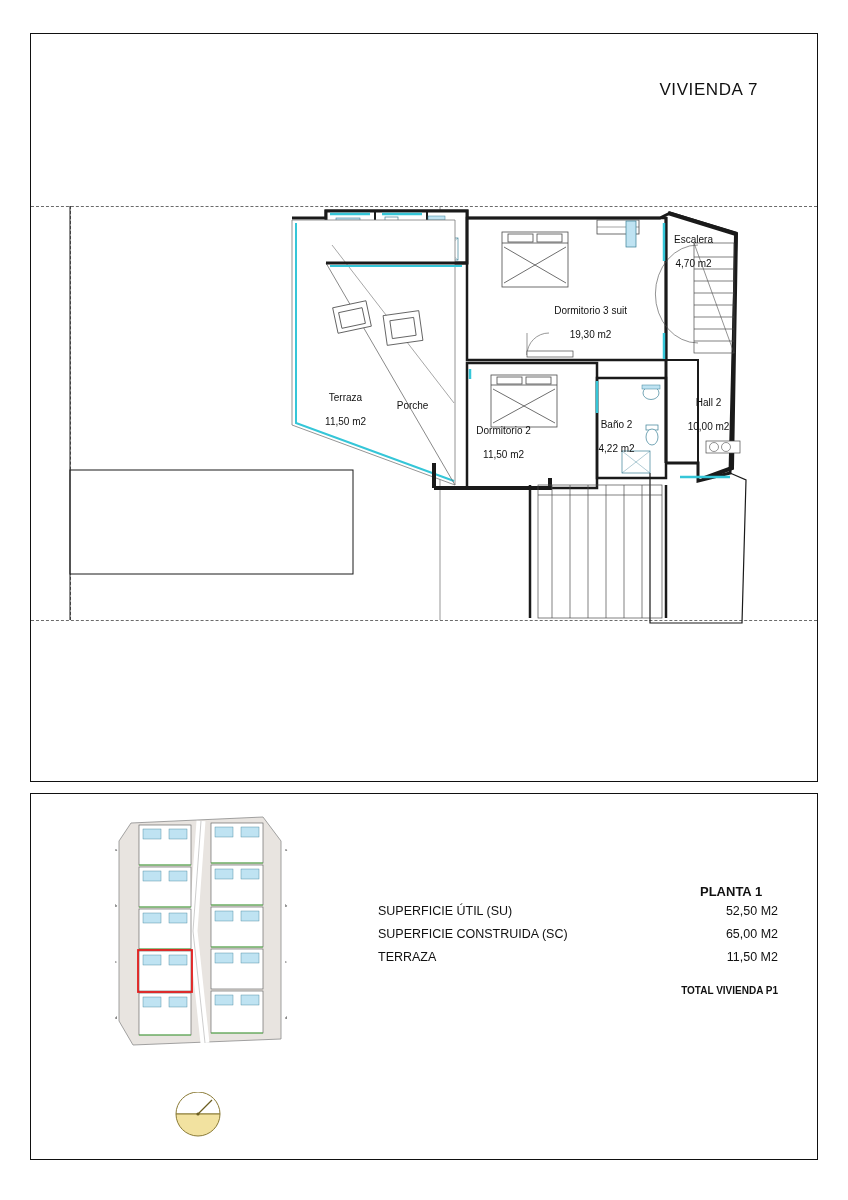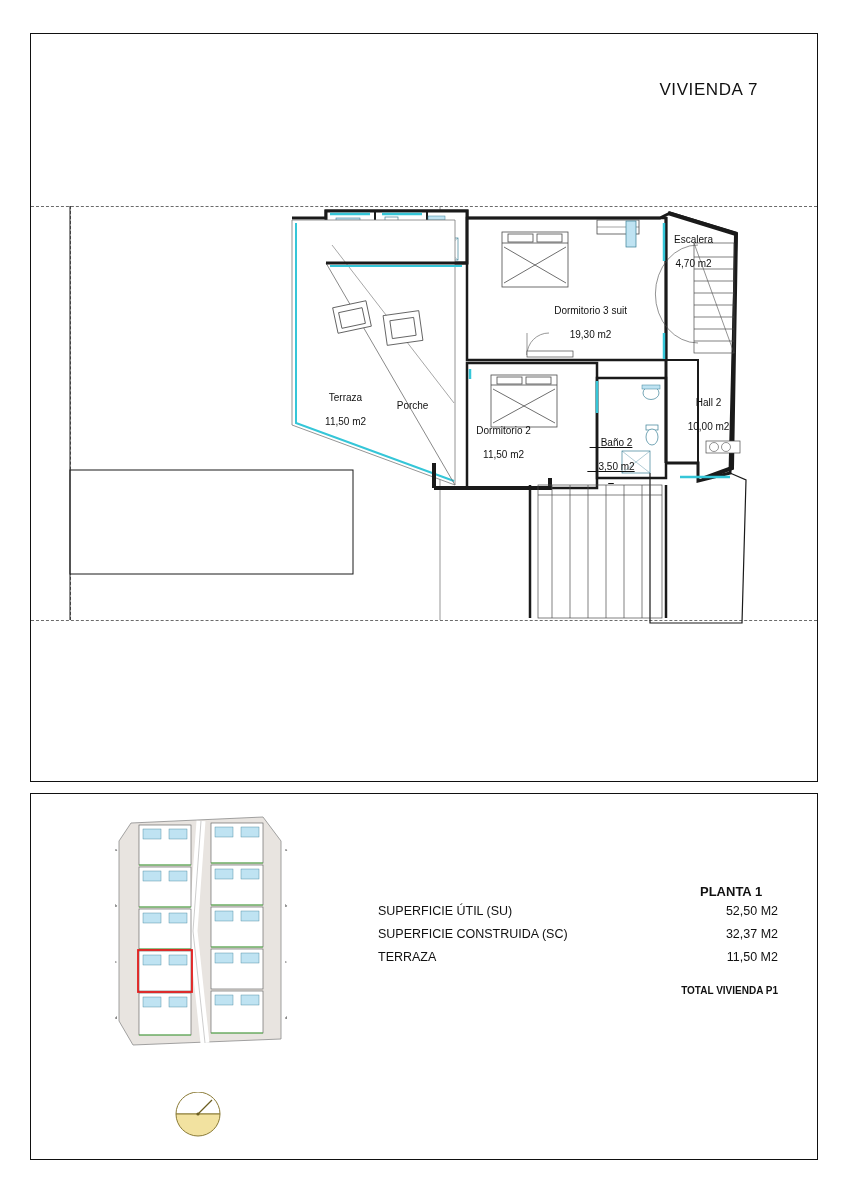--- a/index.html
+++ b/index.html
@@ -187,23 +187,23 @@
   <div class="lbl" style="left:435px;top:413px;width:126px;">
     <span>Dormitorio 2</span><br>
     <span>11,50 m2</span>
   </div>
 
   <div class="lbl" style="left:505px;top:293px;width:160px;">
     <span>Dormitorio 3 suit</span><br>
     <span>19,30 m2</span>
   </div>
 
-  <div class="lbl" style="left:580px;top:425px;width:62px;text-decoration:underline;">
+  <div class="lbl" style="left:580px;top:407px;width:62px;">
     <span>Baño 2</span><br>
-    <span>3,50 m2</span>
+    <span>4,22 m2</span>
   </div>
 
   <div class="lbl" style="left:660px;top:385px;width:86px;">
     <span>Hall 2</span><br>
     <span>10,00 m2</span>
   </div>
 
   <div class="lbl" style="left:648px;top:222px;width:80px;">
     <span>Escalera</span><br>
     <span>4,70 m2</span>
@@ -295,21 +295,21 @@
 
   <div class="planta">PLANTA 1</div>
 
   <div class="table">
     <div class="row">
       <span>SUPERFICIE ÚTIL (SU)</span>
       <span class="val">52,50 M2</span>
     </div>
     <div class="row">
       <span>SUPERFICIE CONSTRUIDA (SC)</span>
-      <span class="val">32,37 M2</span>
+      <span class="val">65,00 M2</span>
     </div>
     <div class="row">
       <span>TERRAZA</span>
       <span class="val">11,50 M2</span>
     </div>
   </div>
 
   <div class="total">
     <div class="row">
       <span style="visibility:hidden;">.</span>

